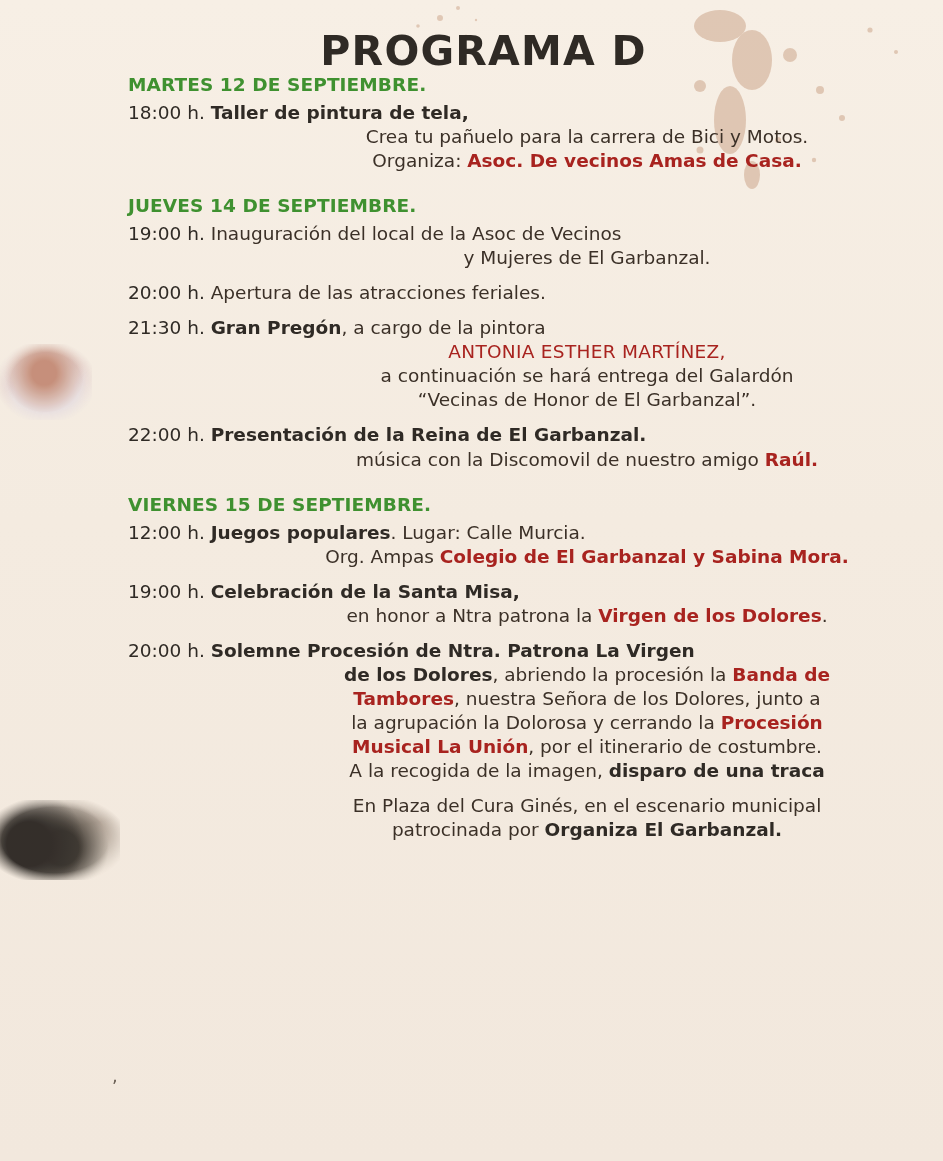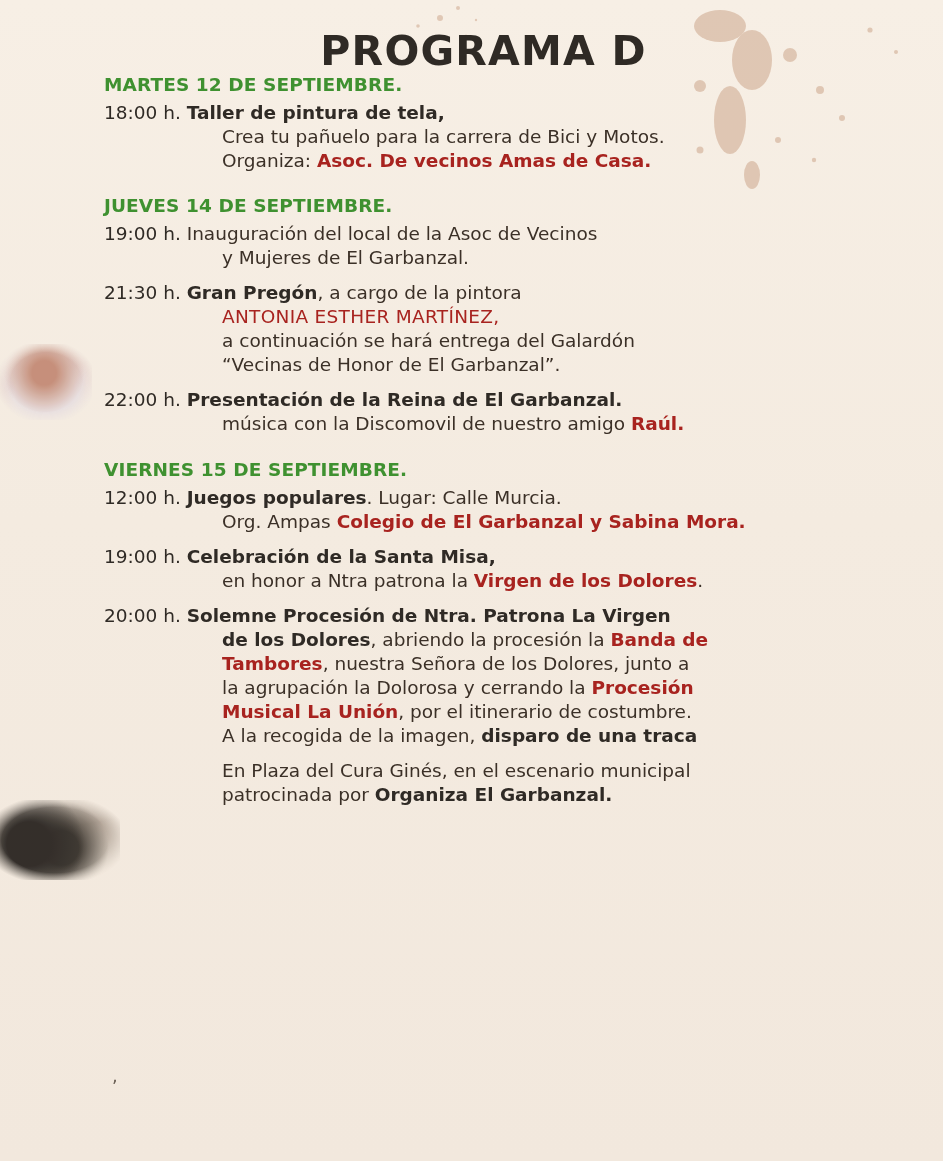--- a/index.html
+++ b/index.html
@@ -40,21 +40,21 @@
     color: #2f2a25;
     white-space: nowrap;
     padding-left: 190px;
     box-sizing: border-box;
     font-family: "DejaVu Sans", "Liberation Sans", sans-serif;
   }
 
   .program {
     position: absolute;
     top: 74px;
-    left: 104px;
+    left: 128px;
     width: 800px;
   }
 
   .day-block {
     margin-bottom: 22px;
   }
   .day-heading {
     color: #3f9130;
     font-weight: 700;
     font-size: 18.5px;
@@ -79,21 +79,21 @@
   }
   .red {
     font-weight: 700;
     color: #a8231f;
   }
   .redcaps {
     font-weight: 400;
     color: #a8231f;
     letter-spacing: 0.3px;
   }
-  .ind1 { padding-left: 118px; }
+  .ind1 { padding-left: 118px; text-align: center; }
 
   
   .photo {
     position: absolute;
     border-radius: 4px;
     filter: saturate(0.9);
     opacity: 0.95;
   }
   .photo-pregon {
     left: 0px;
@@ -173,20 +173,23 @@
           <span class="ln ind1"><span>Organiza: </span><span class="red">Asoc. De vecinos Amas de Casa.</span></span>
         </div>
       </div>
       <div class="day-block">
         <div class="day-heading">JUEVES 14 DE SEPTIEMBRE.</div>
         <div class="entry">
           <span class="ln"><span class="time">19:00 h. </span><span>Inauguración del local de la Asoc de Vecinos</span></span>
           <span class="ln ind1"><span>y Mujeres de El Garbanzal.</span></span>
         </div>
         <div class="entry">
+          <span class="ln"><span class="time">20:00 h. </span><span>Apertura de las atracciones feriales.</span></span>
+        </div>
+        <div class="entry">
           <span class="ln"><span class="time">21:30 h. </span><span class="b">Gran Pregón</span><span>, a cargo de la pintora</span></span>
           <span class="ln ind1"><span class="redcaps">ANTONIA ESTHER MARTÍNEZ,</span></span>
           <span class="ln ind1"><span>a continuación se hará entrega del Galardón</span></span>
           <span class="ln ind1"><span>“Vecinas de Honor de El Garbanzal”.</span></span>
         </div>
         <div class="entry">
           <span class="ln"><span class="time">22:00 h. </span><span class="b">Presentación de la Reina de El Garbanzal.</span></span>
           <span class="ln ind1"><span>música con la Discomovil de nuestro amigo </span><span class="red">Raúl.</span></span>
         </div>
       </div>

